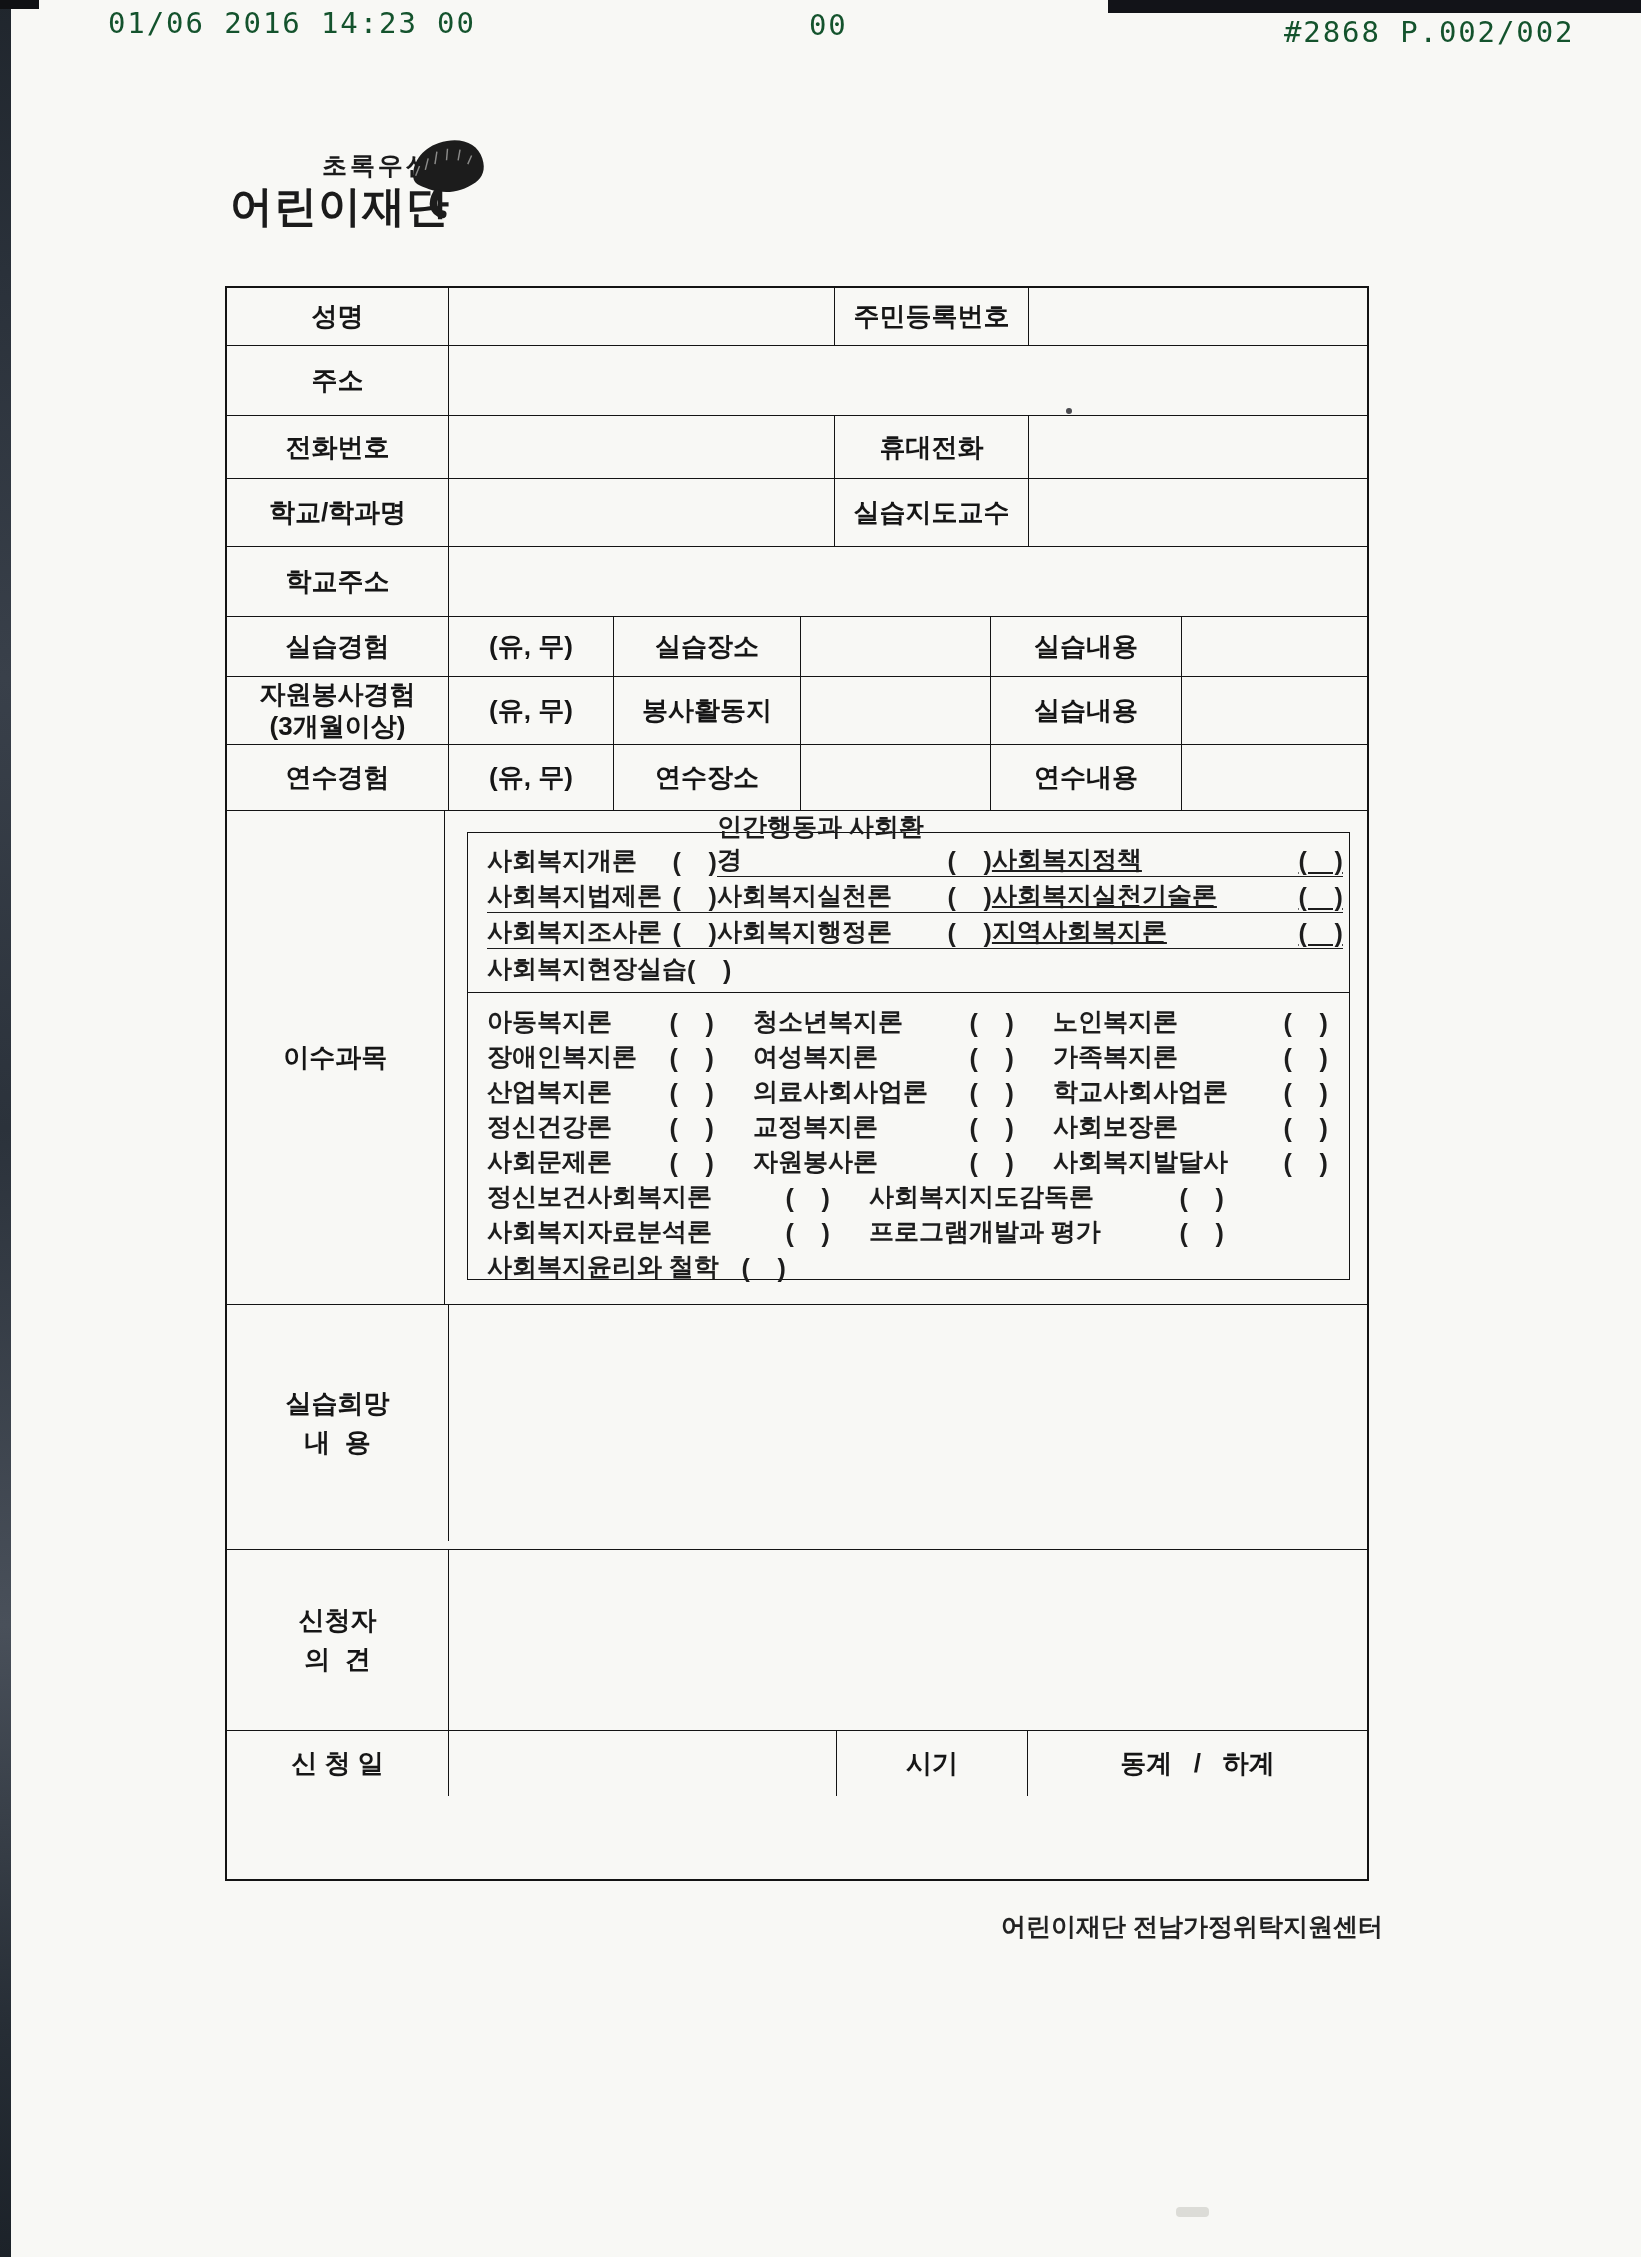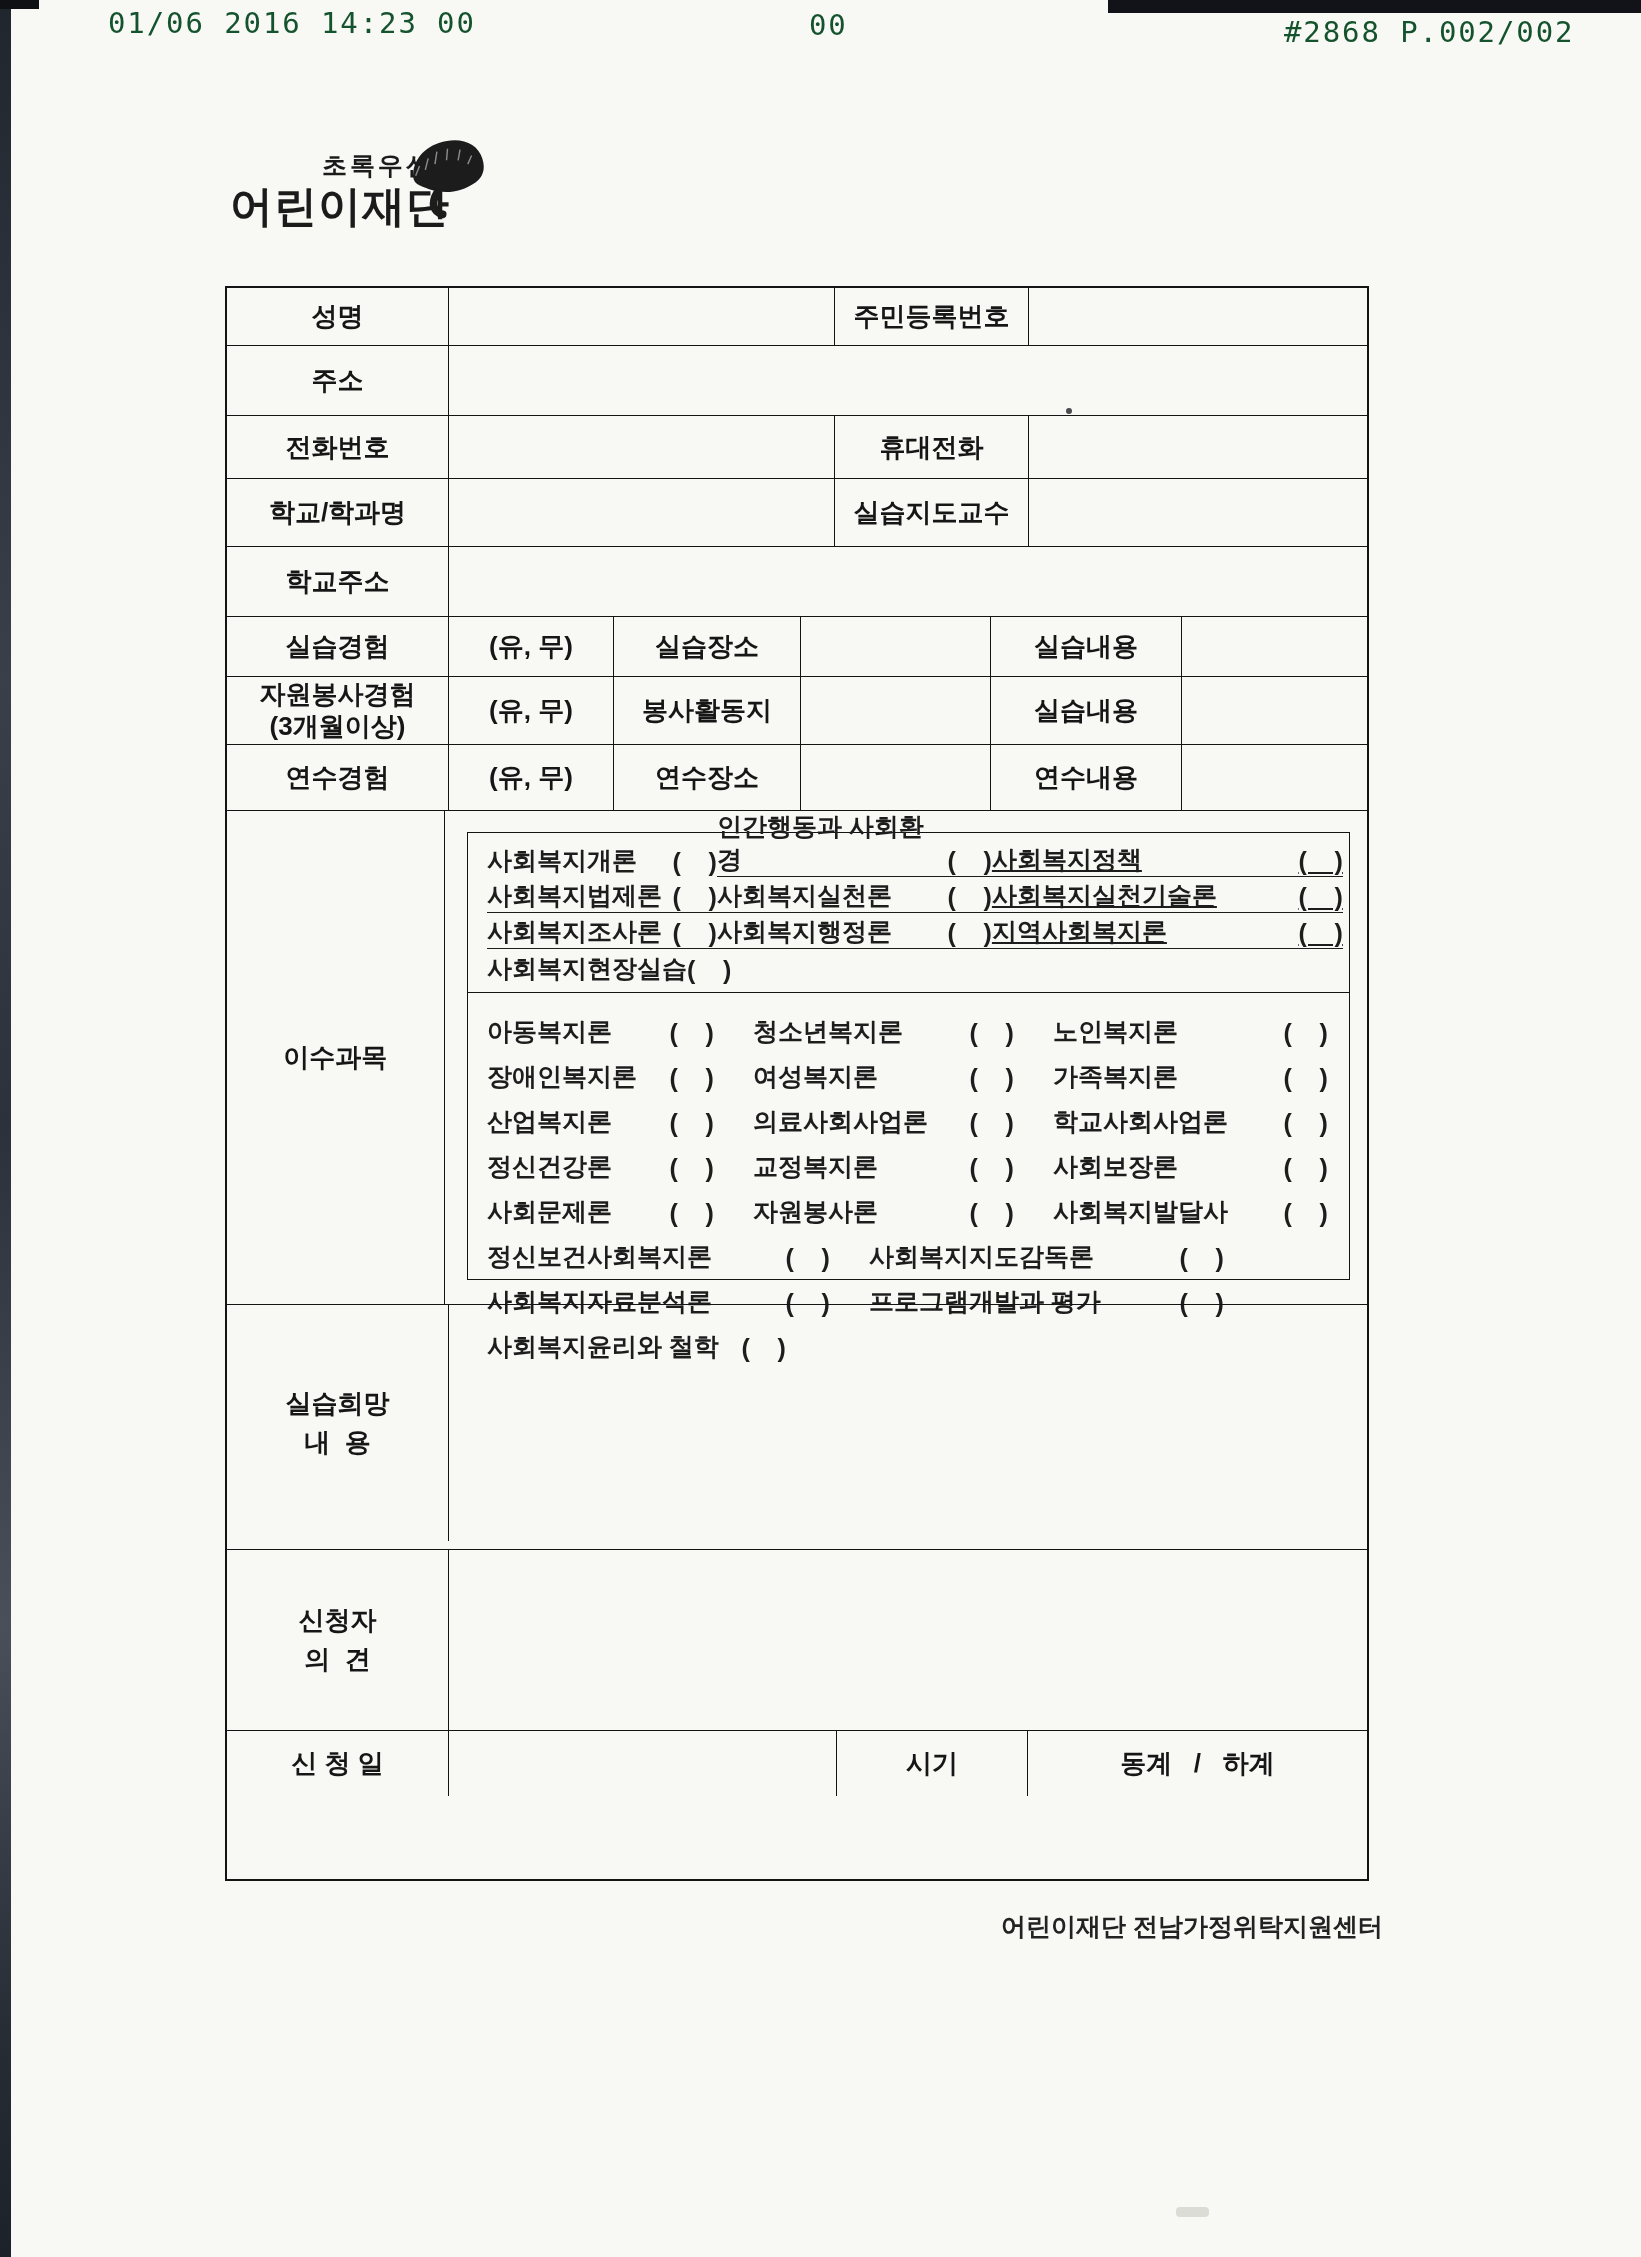--- a/index.html
+++ b/index.html
@@ -49,21 +49,21 @@
 
   .title-cell{font-size:52px;font-weight:bold;letter-spacing:27px;text-indent:27px;color:#111;}
 
   
   .course-cell{align-items:stretch;justify-content:flex-start;padding:21px 17.4px 24px 22px;}
   .cbox{border:1.9px solid #141414;width:883px;box-sizing:border-box;
         font-size:25px;font-weight:bold;color:#1d1d1d;}
   .cb1{border-bottom:1.9px solid #141414;padding:7.7px 5.8px 7.7px 19.3px;}
   .cb2{padding:9.7px 5.8px 7.7px 19.3px;}
   .cline{display:flex;align-items:flex-end;height:36px;}
-  .cb2 .cline{height:35px;gap:39px;margin-top:10px;}
+  .cb2 .cline{height:35px;gap:39px;}
   .ci{display:inline-flex;justify-content:space-between;align-items:flex-end;box-sizing:border-box;}
   .ci.att{justify-content:flex-start;}
   .u{border-bottom:1.9px solid #1d1d1d;}
   .paren{white-space:pre;}
   .wA{width:230px;} .wB{width:275px;} .wC{flex:1;text-decoration:underline;}
   .e1{width:227px;} .e2{width:261px;} .e3{width:275px;}
   .eL1{width:343px;} .eL2{width:355px;} .eS{width:299px;}
 
   .two-line{display:flex;flex-direction:column;gap:7.7px;align-items:center;}
 

